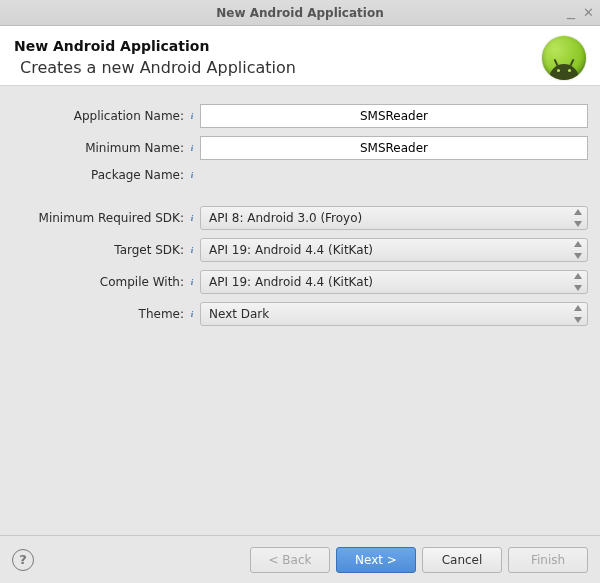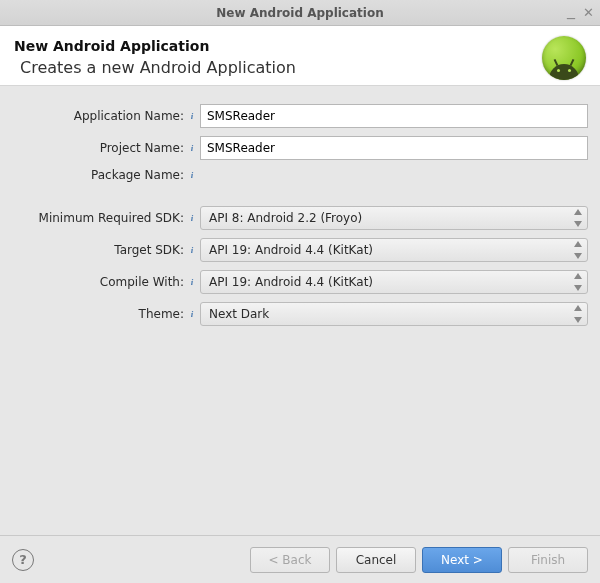--- a/index.html
+++ b/index.html
@@ -110,20 +110,21 @@
   .text-input {
     flex: 1;
     height: 24px;
     border: 1px solid #b7b7b7;
     background: #fff;
     padding: 2px 6px;
     font-size: 12px;
     font-family: inherit;
     outline: none;
     margin-left: 2px;
+    text-align: center;
   }
   .gap-row { height: 16px; }
   .combo {
     flex: 1;
     height: 24px;
     background: linear-gradient(#f3f3f3, #e3e3e3);
     border: 1px solid #bcbcbc;
     border-radius: 3px;
     display: flex;
     align-items: center;
@@ -218,42 +219,42 @@
   <div class="form-row">
     <div class="form-label">
       <span>Application Name:</span>
       <span class="info-icon">i</span>
     </div>
     <input class="text-input" type="text" value="SMSReader" style="">
   </div>
 
   <div class="form-row">
     <div class="form-label">
-      <span>Project Name:</span>
+      <span>Minimum Name:</span>
       <span class="info-icon">i</span>
     </div>
     <input class="text-input" type="text" value="SMSReader" style="">
   </div>
 
   <div class="form-row">
     <div class="form-label">
       <span>Package Name:</span>
       <span class="info-icon">i</span>
     </div>
   </div>
 
   <div class="gap-row"></div>
 
   <div class="form-row">
     <div class="form-label">
       <span>Minimum Required SDK:</span>
       <span class="info-icon">i</span>
     </div>
     <div class="combo">
-      <span>API 8: Android 2.2 (Froyo)</span>
+      <span>API 8: Android 3.0 (Froyo)</span>
       <div class="spin">
         <svg viewBox="0 0 8 6">
             <path d="M0 6 L4 0 L8 6 Z" fill="#888"></path>
           </svg>
         <svg viewBox="0 0 8 6">
             <path d="M0 0 L4 6 L8 0 Z" fill="#888"></path>
           </svg>
       </div>
     </div>
   </div>
@@ -313,17 +314,17 @@
   </div>
 
 </div>
 
 <div class="footer">
   <div class="help-btn">
     <span>?</span>
   </div>
   <div class="footer-buttons">
     <button class="btn" disabled="">&lt; Back</button>
+    <button class="btn primary">Next &gt;</button>
     <button class="btn">Cancel</button>
-    <button class="btn primary">Next &gt;</button>
     <button class="btn" disabled="">Finish</button>
   </div>
 </div>
 
 </body></html>

